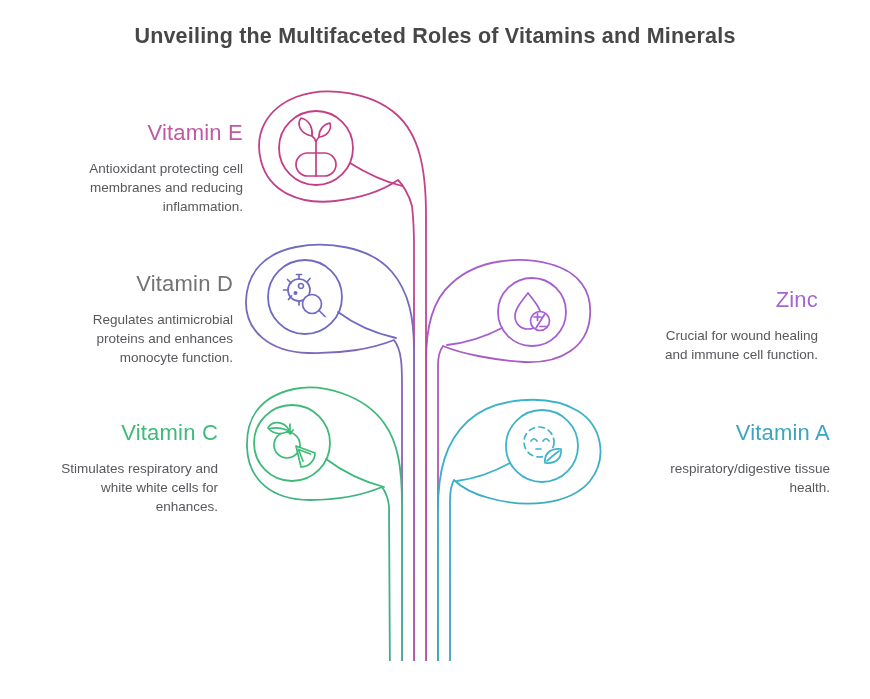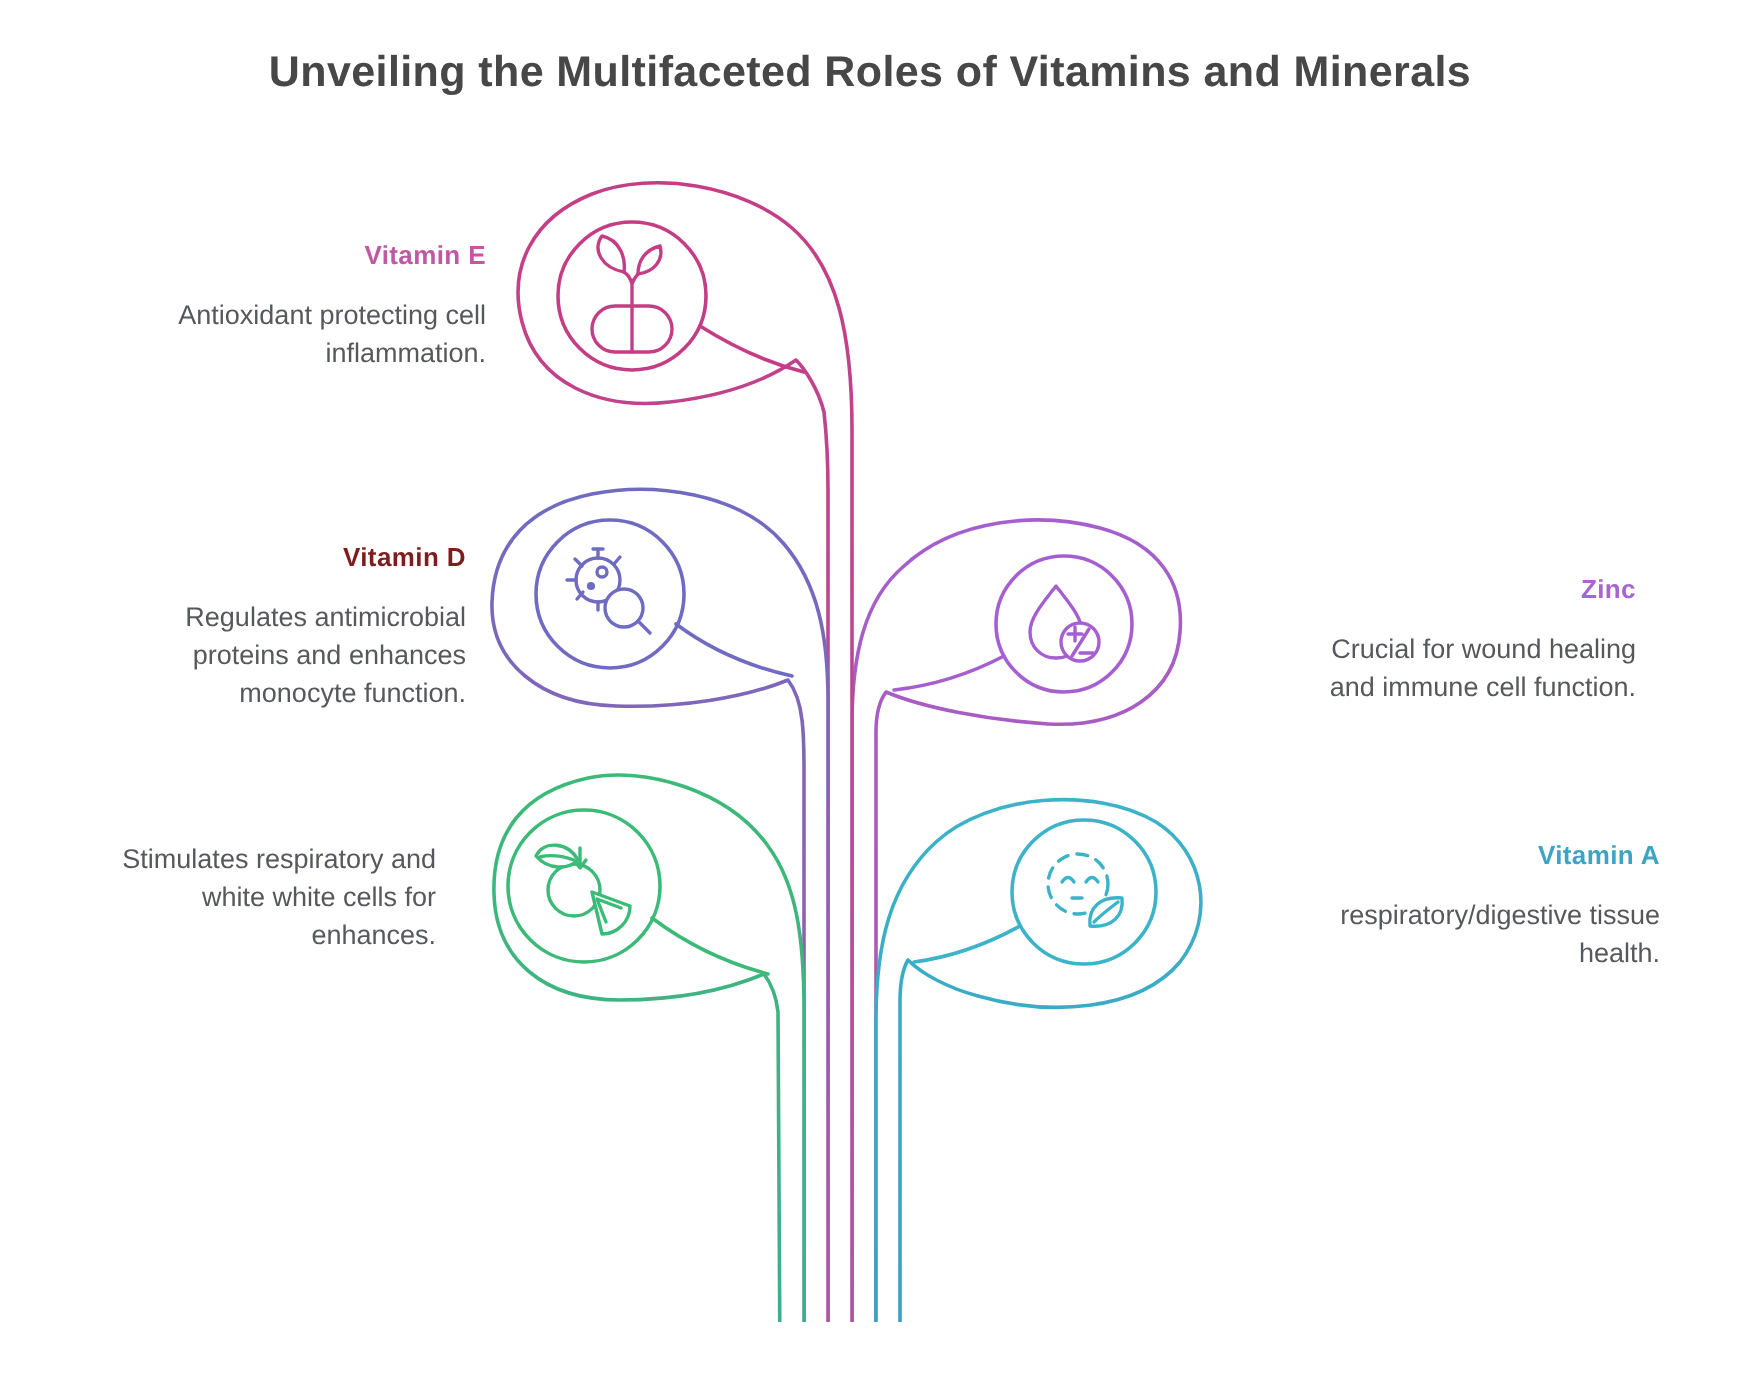--- a/index.html
+++ b/index.html
@@ -18,22 +18,22 @@
     font-weight:700;
     color:#474747;
     letter-spacing:.2px;
   }
   #diagram{position:absolute;left:0;top:0;}
   .branch-text{position:absolute;}
   .branch-text.align-right{text-align:right;}
   .branch-text.align-left{text-align:right;}
   .branch-heading{
     margin:0 0 13px 0;
-    font-size:13px;
-    font-weight:700;
+    font-size:22px;
+    font-weight:400;
     letter-spacing:.2px;
   }
   .branch-desc{
     font-size:13.5px;
     line-height:19px;
     color:#56585c;
   }
   .branch-desc span{display:block;}
   #watermark{
     position:absolute;
@@ -149,34 +149,36 @@
           <path d="M 5,15 C 9,11 13,8 17,5"></path>
         </g>
       </g>
     </g>
   </svg>
 
   <div class="branch-text align-right" style="right:627px;top:120px;width:215px;">
     <h2 class="branch-heading" style="color: rgb(193, 88, 163);">Vitamin E</h2>
     <div class="branch-desc">
       <span>Antioxidant protecting cell</span>
+      <span>membranes and reducing</span>
       <span>inflammation.</span>
     </div>
   </div>
 
   <div class="branch-text align-right" style="right:637px;top:271px;width:210px;">
-    <h2 class="branch-heading" style="color: #7f1d1d;">Vitamin D</h2>
+    <h2 class="branch-heading" style="color: #737373;">Vitamin D</h2>
     <div class="branch-desc">
       <span>Regulates antimicrobial</span>
       <span>proteins and enhances</span>
       <span>monocyte function.</span>
     </div>
   </div>
 
   <div class="branch-text align-right" style="right:652px;top:420px;width:200px;">
+    <h2 class="branch-heading" style="color: rgb(63, 186, 124);">Vitamin C</h2>
     <div class="branch-desc">
       <span>Stimulates respiratory and</span>
       <span>white white cells for</span>
       <span>enhances.</span>
     </div>
   </div>
 
   <div class="branch-text align-left" style="left:608px;top:287px;width:210px;">
     <h2 class="branch-heading" style="color: rgb(167, 101, 210);">Zinc</h2>
     <div class="branch-desc">

